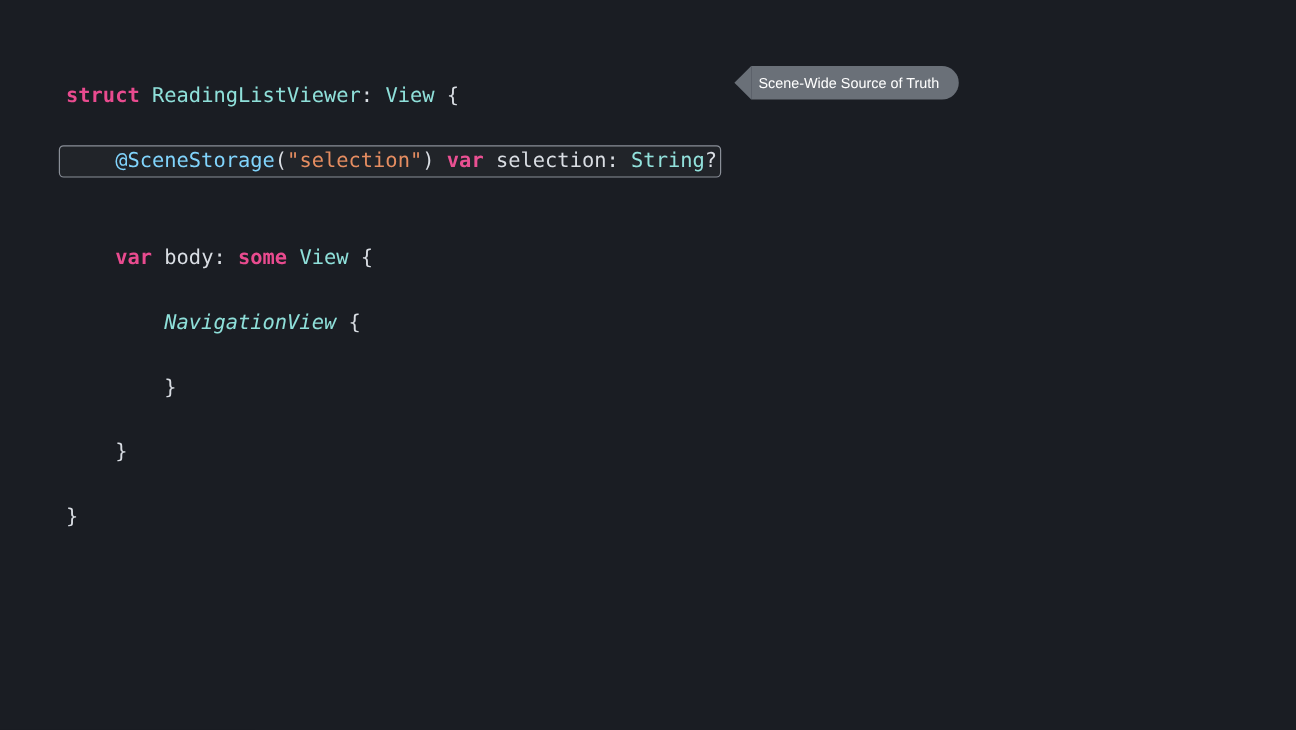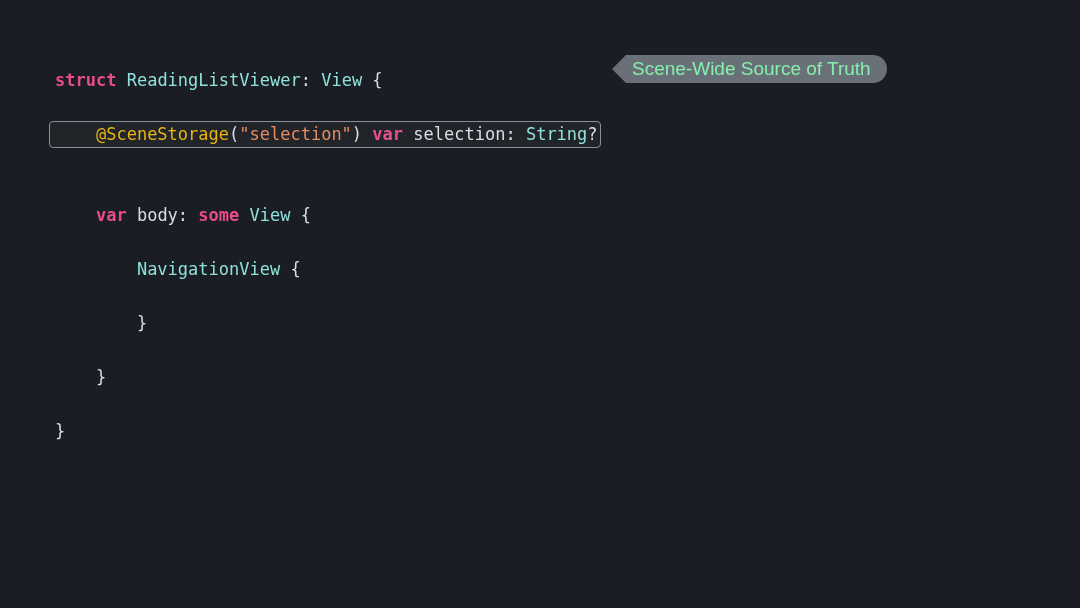--- a/index.html
+++ b/index.html
@@ -15,23 +15,23 @@
   }
   .code-area {
     position: absolute;
     top: 40px;
     left: 55px;
     white-space: pre;
   }
   .tok-keyword { color: #e94b8f; font-weight: 600; }
   .tok-type    { color: #8fe0da; }
   .tok-plain   { color: #d9dde3; }
-  .tok-attr    { color: #eab308; }
+  .tok-attr    { color: #7dd3fc; }
   .tok-string  { color: #e58a5c; }
-  .tok-member  { color: #8fe0da; }
+  .tok-member  { color: #8fe0da; font-style: italic; }
 
   .line {
     display: block;
     position: relative;
   }
   .hl-box {
     position: absolute;
     left: -6px;
     top: 0px;
     height: 27px;
@@ -50,23 +50,23 @@
     height: 28px;
   }
   .callout-arrow {
     width: 0; height: 0;
     border-top: 14px solid transparent;
     border-bottom: 14px solid transparent;
     border-right: 14px solid #6a7078;
   }
   .callout-body {
     background: #6a7078;
-    color: #86efac;
+    color: #ffffff;
     font-family: -apple-system, "SF Pro Text", "Helvetica Neue", Arial, sans-serif;
-    font-size: 19px;
+    font-size: 12px;
     font-weight: 500;
     padding: 0 16px 0 6px;
     height: 28px;
     line-height: 28px;
     border-radius: 0 14px 14px 0;
     white-space: nowrap;
   }
 </style>
 </head>
 <body>

